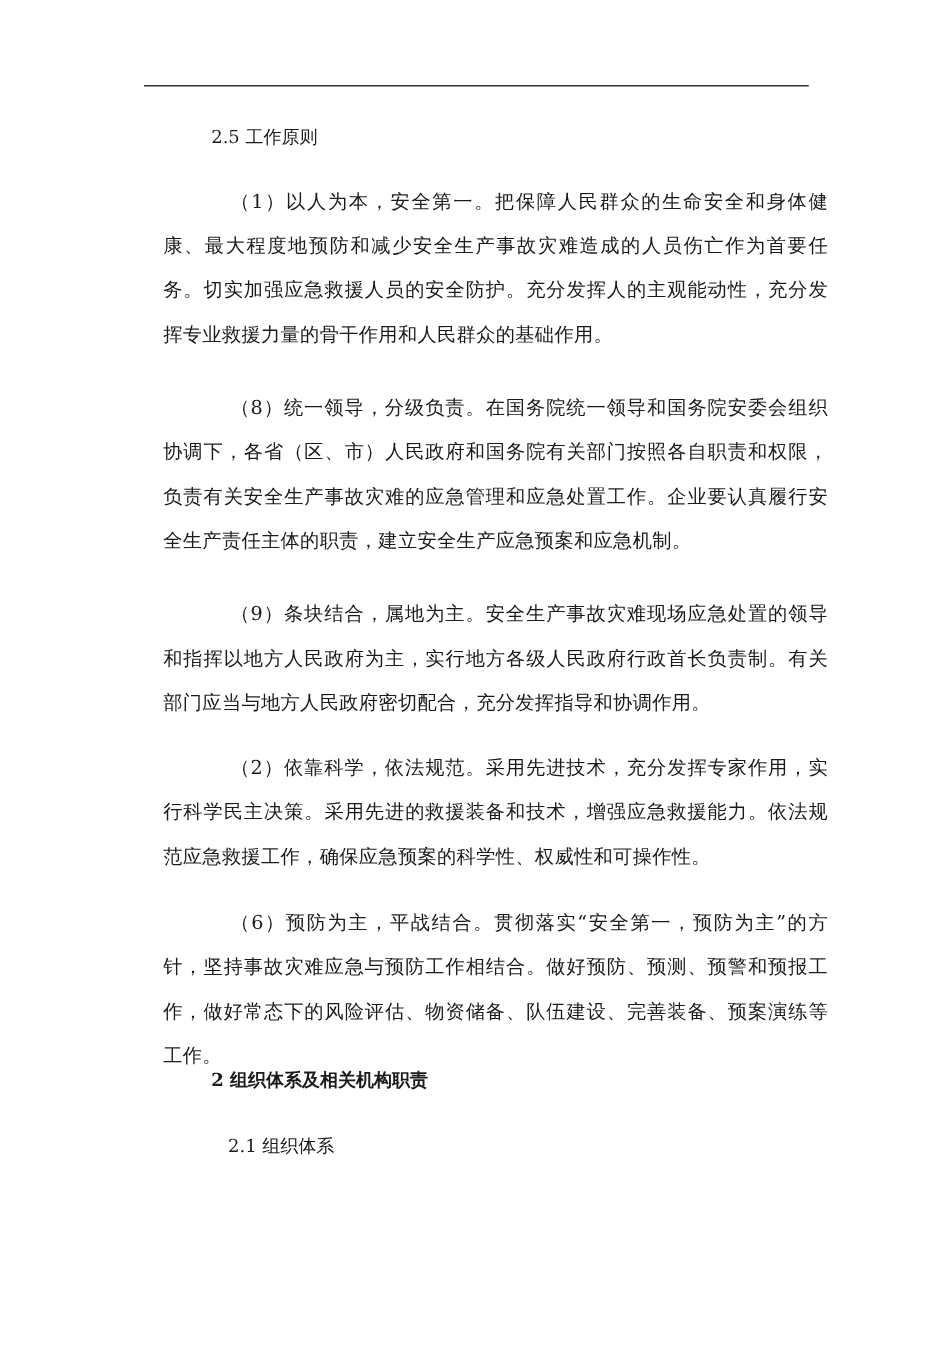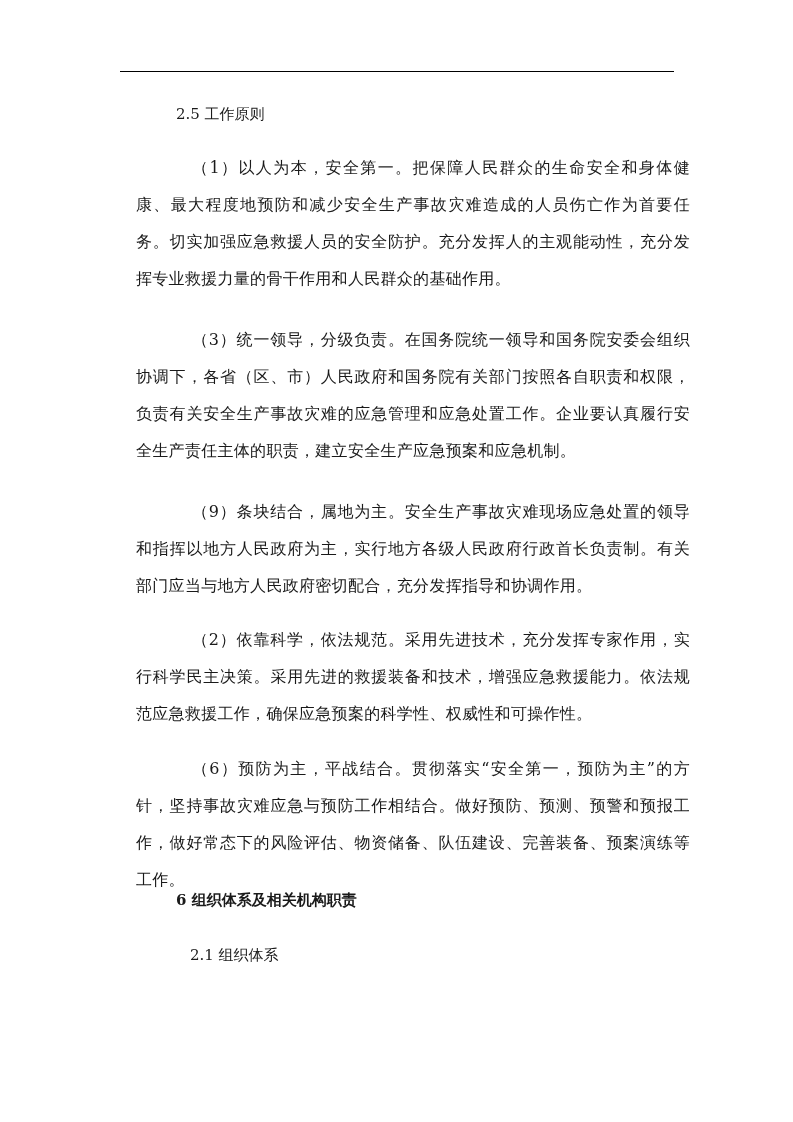--- a/index.html
+++ b/index.html
@@ -15,24 +15,24 @@
 </head>
 <body>
 
 <div>
   <div class="rule"></div>
 
   <div class="heading" style="top:104px;">2.5 工作原则</div>
 
   <div class="para" style="top:149px;">（1）以人为本，安全第一。把保障人民群众的生命安全和身体健康、最大程度地预防和减少安全生产事故灾难造成的人员伤亡作为首要任务。切实加强应急救援人员的安全防护。充分发挥人的主观能动性，充分发挥专业救援力量的骨干作用和人民群众的基础作用。</div>
 
-  <div class="para" style="top:321px;">（3）统一领导，分级负责。在国务院统一领导和国务院安委会组织协调下，各省（区、市）人民政府和国务院有关部门按照各自职责和权限，负责有关安全生产事故灾难的应急管理和应急处置工作。企业要认真履行安全生产责任主体的职责，建立安全生产应急预案和应急机制。</div>
+  <div class="para" style="top:321px;">（8）统一领导，分级负责。在国务院统一领导和国务院安委会组织协调下，各省（区、市）人民政府和国务院有关部门按照各自职责和权限，负责有关安全生产事故灾难的应急管理和应急处置工作。企业要认真履行安全生产责任主体的职责，建立安全生产应急预案和应急机制。</div>
 
   <div class="para" style="top:493px;">（9）条块结合，属地为主。安全生产事故灾难现场应急处置的领导和指挥以地方人民政府为主，实行地方各级人民政府行政首长负责制。有关部门应当与地方人民政府密切配合，充分发挥指导和协调作用。</div>
 
   <div class="para" style="top:621px;">（2）依靠科学，依法规范。采用先进技术，充分发挥专家作用，实行科学民主决策。采用先进的救援装备和技术，增强应急救援能力。依法规范应急救援工作，确保应急预案的科学性、权威性和可操作性。</div>
 
   <div class="para" style="top:750px;">（6）预防为主，平战结合。贯彻落实“安全第一，预防为主”的方针，坚持事故灾难应急与预防工作相结合。做好预防、预测、预警和预报工作，做好常态下的风险评估、物资储备、队伍建设、完善装备、预案演练等工作。</div>
 
-  <div class="heading bold" style="top:890px;">6 组织体系及相关机构职责</div>
+  <div class="heading bold" style="top:890px;">2 组织体系及相关机构职责</div>
 
   <div class="heading" style="top:945px;margin-left:14px;">2.1 组织体系</div>
 </div>
 
 </body></html>

